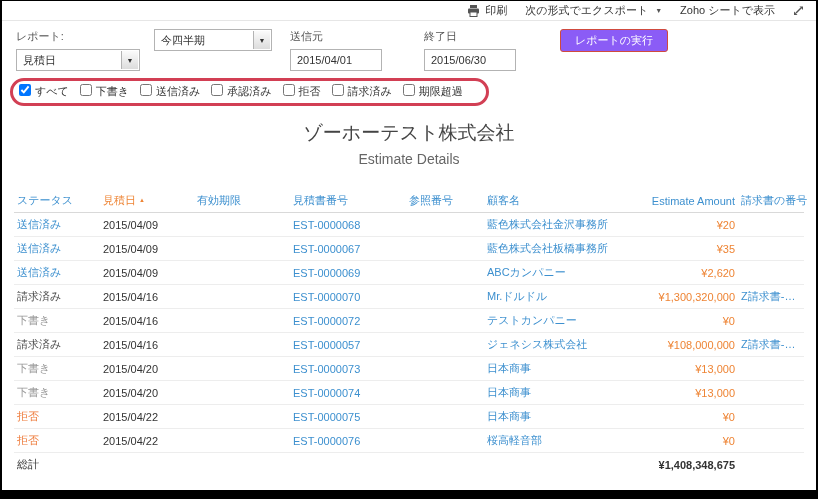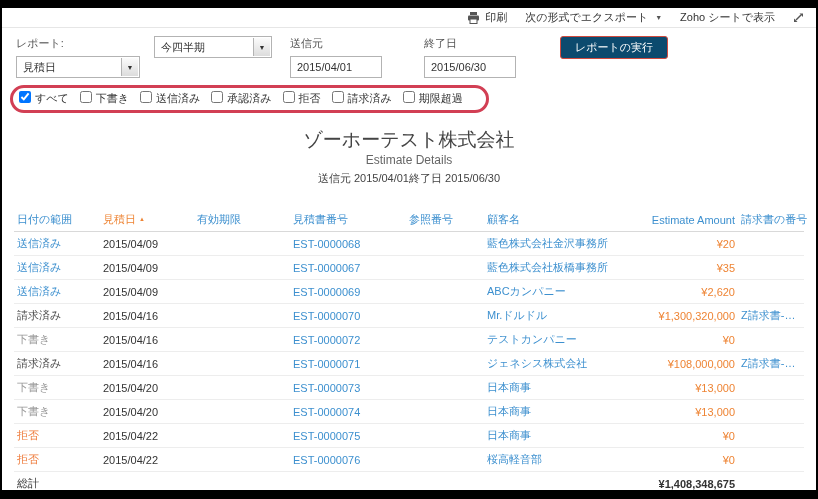--- a/index.html
+++ b/index.html
@@ -1,19 +1,19 @@
 <!DOCTYPE html>
 <html lang="ja"><head>
 <meta charset="utf-8">
 <style>
   * { margin:0; padding:0; box-sizing:border-box; }
   body { background:#888; font-family:"Liberation Sans","DejaVu Sans",sans-serif; }
   .frame {
     width:818px; height:499px; background:#000; position:relative;
-    padding:8px 2px 9px 2px; margin:0 auto;
+    padding:1px 2px 9px 2px; margin:0 auto;
   }
   .screen {
     width:100%; height:100%; background:#fff; overflow:hidden;
     font-size:11px; color:#333; position:relative;
   }
 
   
   .topbar {
     height:20px; display:flex; justify-content:flex-end; align-items:center;
     gap:18px; padding:0 12px; border-bottom:1px solid #e6e6e6; background:#fff;
@@ -37,38 +37,38 @@
   .select .arrow-btn {
     position:absolute; right:1px; top:1px; bottom:1px; width:17px;
     background:linear-gradient(#fbfbfb,#dcdcdc); border-left:1px solid #b3b3b3;
     display:flex; align-items:center; justify-content:center; font-size:7px; color:#333;
   }
   .tinput {
     height:22px; border:1px solid #b3b3b3; background:#fff; width:100%;
     padding:0 6px; font-size:11px; color:#333; font-family:inherit;
   }
   .run-btn {
-    height:23px; padding:0 14px; background:#0c4a6e; color:#fff; border:1px solid #d04a3e;
+    height:23px; padding:0 14px; background:#8b5cf6; color:#fff; border:1px solid #d04a3e;
     border-radius:3px; font-size:11px; cursor:pointer; font-family:inherit;
   }
 
   
   .status-filter-wrap { margin:7px 0 0 8px; display:inline-block; }
   .highlight-box {
     border:3px solid #d23f54; border-radius:14px; padding:3px 12px 4px 6px;
     display:inline-flex; align-items:center;
   }
   .cb-item { display:inline-flex; align-items:flex-start; gap:4px; margin-right:11px; cursor:pointer; }
   .cb-item input { width:12px; height:12px; margin:0; }
   .cb-item span { color:#333; }
 
   
   .report-head { text-align:center; margin-top:14px; }
   .report-head .company { font-size:19px; color:#444; }
-  .report-head .subtitle { font-size:12px; color:#666; }
+  .report-head .subtitle { font-size:14px; color:#666; margin-top:5px; }
   .report-head .period { font-size:11px; color:#444; margin-top:4px; }
 
   
   table { border-collapse:collapse; width:790px; margin:22px auto 0; table-layout:fixed; }
   th {
     text-align:left; color:#3d90cf; font-weight:normal; font-size:11px;
     padding:4px 3px; border-bottom:1px solid #d9d9d9; cursor:pointer; white-space:nowrap;
   }
   th.sorted { color:#ee8434; }
   th.amount, td.amount { text-align:right; }
@@ -169,38 +169,37 @@
               <input type="checkbox" style="">
               <span>期限超過</span>
             </label></span>
       </div>
     </div>
 
     
     <div class="report-head">
       <div class="company">ゾーホーテスト株式会社</div>
       <div class="subtitle">Estimate Details</div>
-      <div class="period">送信元 2015/04/01終了日 2015/06/30</div>
     </div>
 
     
     <table>
       <colgroup>
         <col style="width:86px">
           <col style="width:94px">
           <col style="width:96px">
           <col style="width:116px">
         <col style="width:78px">
           <col style="width:148px">
           <col style="width:106px">
           <col style="width:66px">
       </colgroup>
       <thead>
         <tr>
-            <th>日付の範囲</th>
+            <th>ステータス</th>
             <th class="sorted">見積日<span class="sort-caret">▲</span></th>
             <th>有効期限</th>
             <th>見積書番号</th>
             <th>参照番号</th>
             <th>顧客名</th>
             <th class="amount">Estimate Amount</th>
             <th>請求書の番号</th>
           </tr>
       </thead>
       <tbody>
@@ -251,21 +250,21 @@
             <td class="link">EST-0000072</td>
             <td></td>
             <td class="link">テストカンパニー</td>
             <td class="amount">¥0</td>
             <td></td>
           </tr>
           <tr>
             <td class="status-invoiced">請求済み</td>
             <td>2015/04/16</td>
             <td></td>
-            <td class="link">EST-0000071</td>
+            <td class="link">EST-0000057</td>
             <td></td>
             <td class="link">ジェネシス株式会社</td>
             <td class="amount">¥108,000,000</td>
             <td class="link">Z請求書-386</td>
           </tr>
           <tr>
             <td class="status-draft">下書き</td>
             <td>2015/04/20</td>
             <td></td>
             <td class="link">EST-0000073</td>

